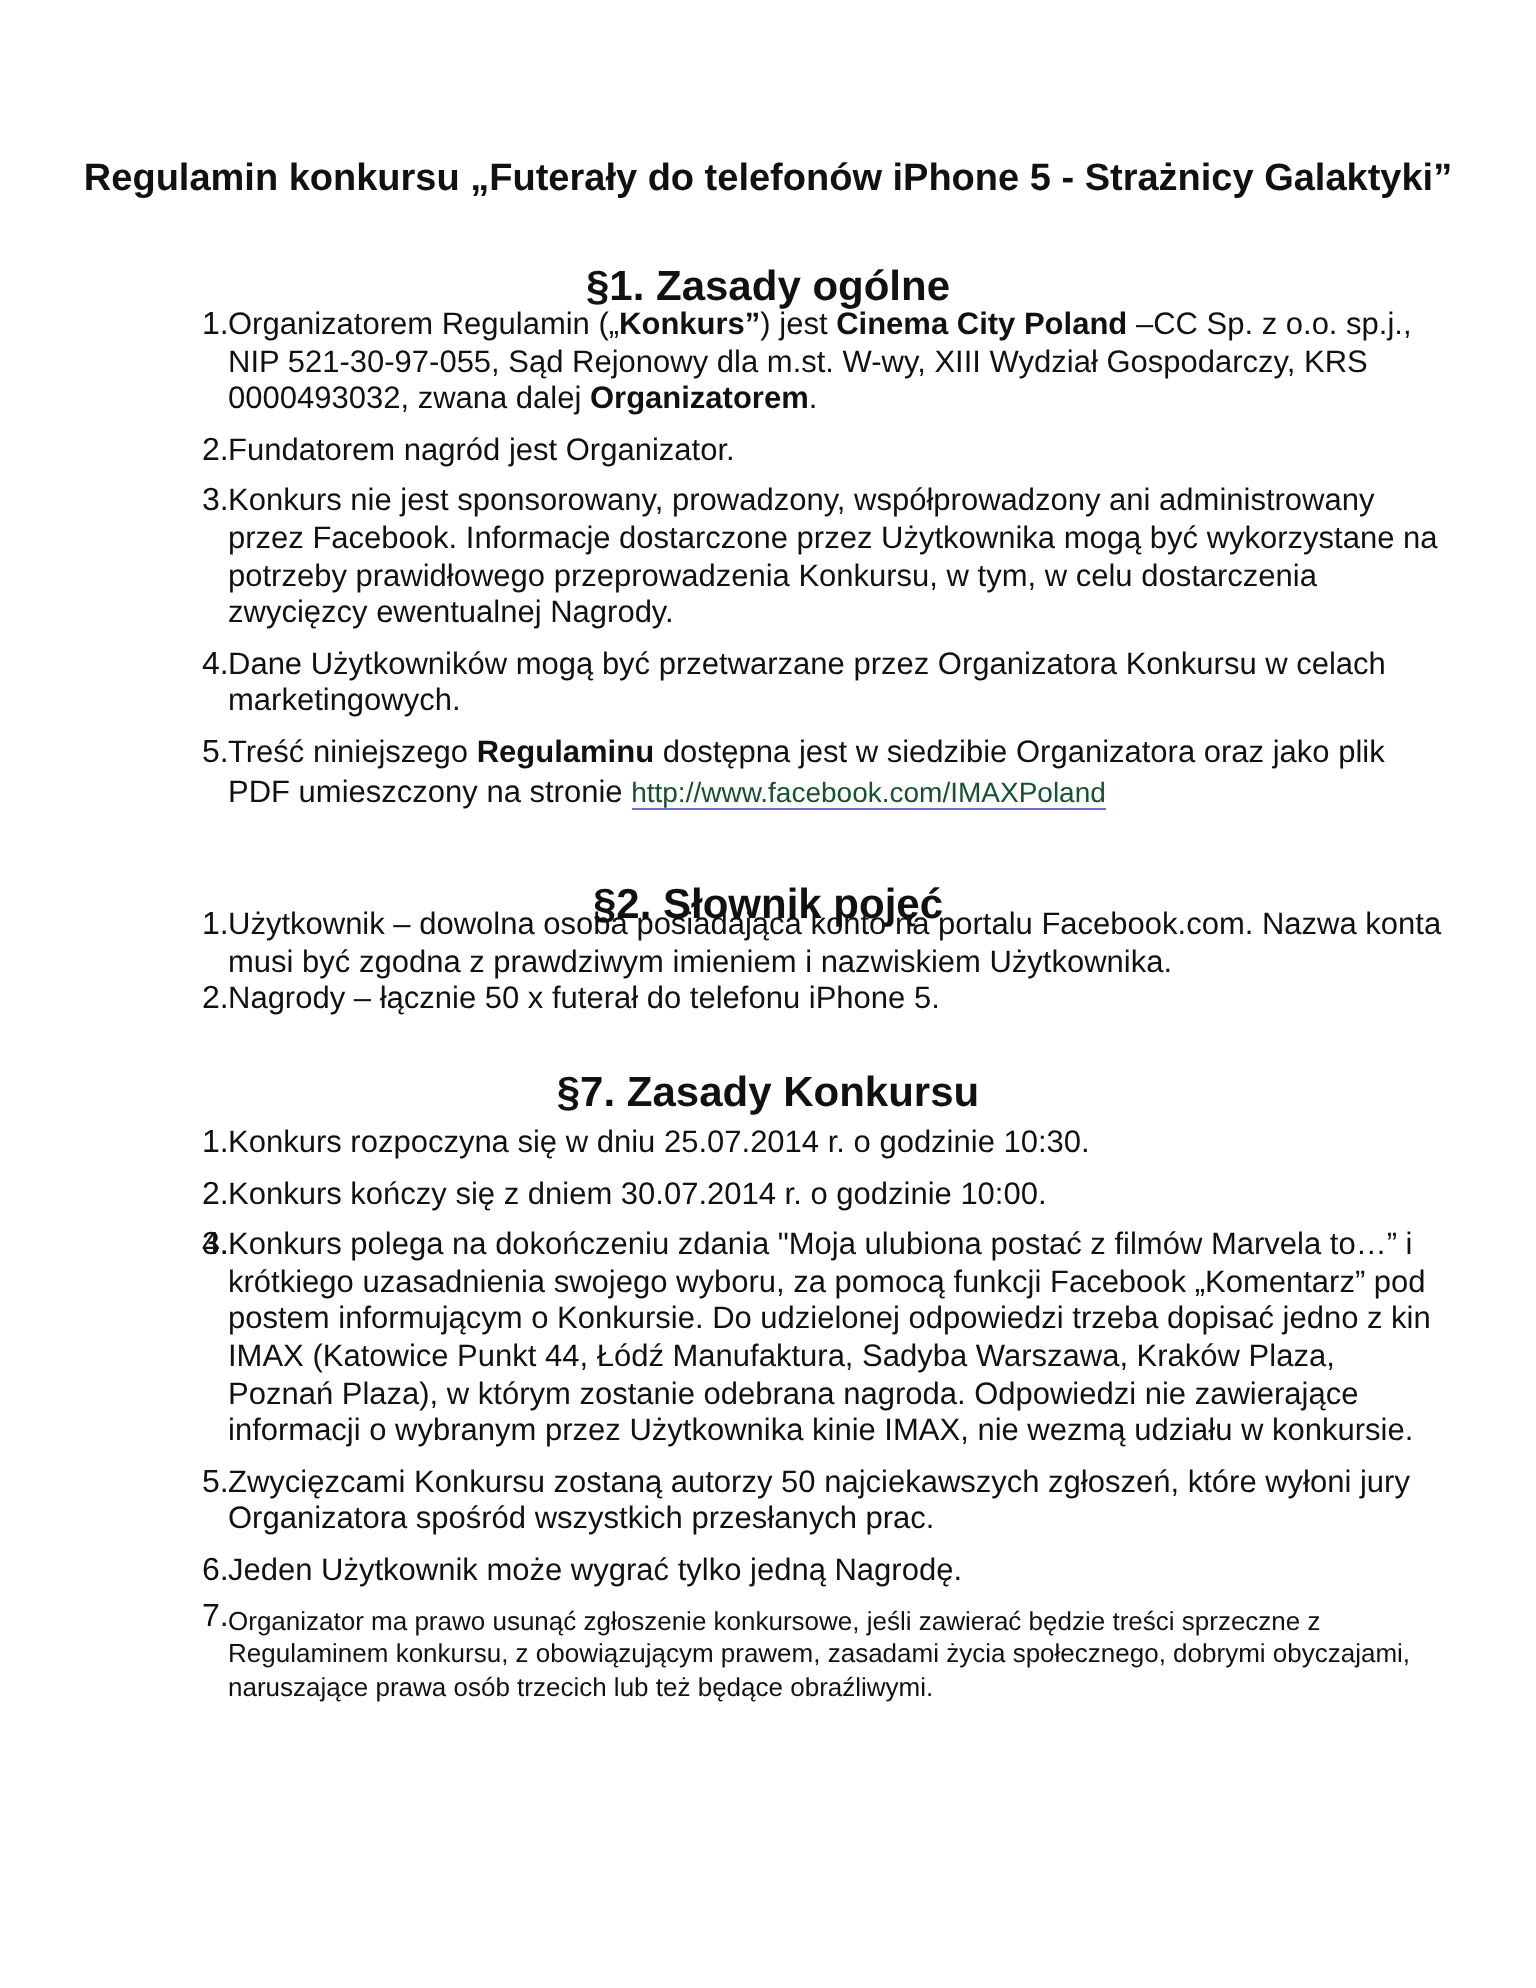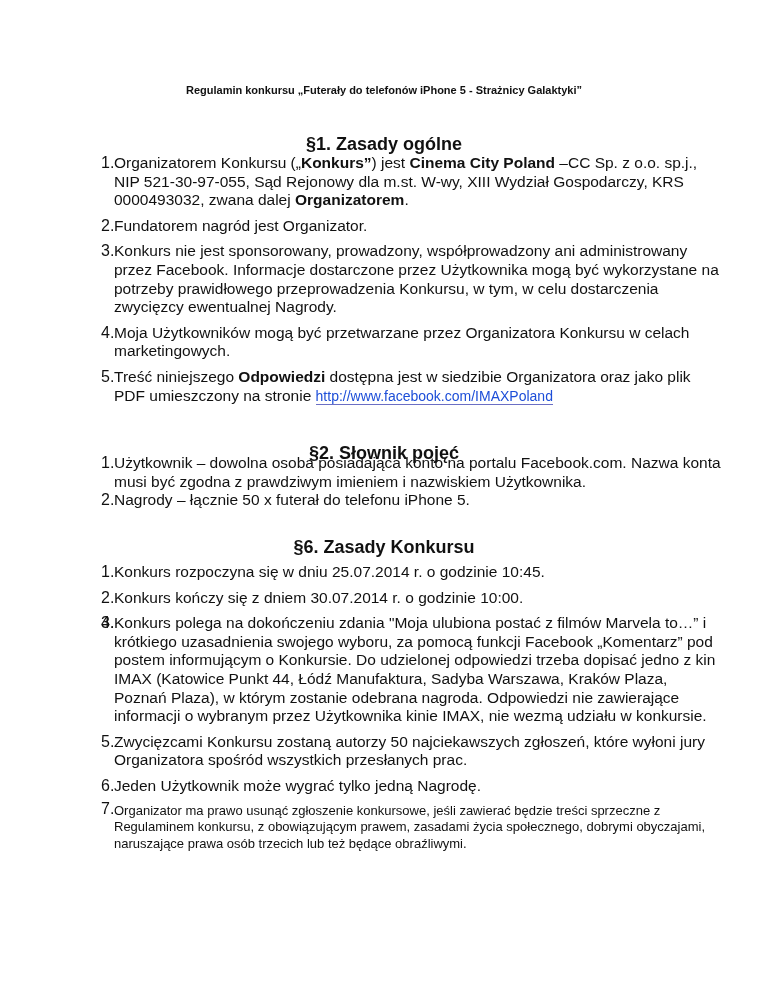--- a/index.html
+++ b/index.html
@@ -3,86 +3,86 @@
   <meta charset="utf-8">
   <style>
     html, body { margin: 0; padding: 0; background: #ffffff; }
     body {
       width: 768px; height: 994px; overflow: hidden; position: relative;
       font-family: "Liberation Sans", sans-serif; color: #111111;
     }
     .page { position: absolute; left: 0; top: 0; width: 768px; height: 994px; }
     .doc-title {
       position: absolute; left: 0; width: 768px; top: 81px; text-align: center;
-      font-weight: bold; font-size: 11px; line-height: 18px;
+      font-weight: bold; font-size: 19px; line-height: 18px;
     }
     .section-heading {
       position: absolute; left: 0; width: 768px; text-align: center;
-      font-weight: bold; font-size: 18px; line-height: 18px;
+      font-weight: bold; font-size: 21px; line-height: 18px;
     }
     .list { position: absolute; left: 101px; width: 620px; margin: 0; padding: 0; list-style: none; }
     .item { position: relative; font-size: 15.5px; line-height: 18.6px; padding-left: 13px; }
     .item .num { position: absolute; left: 0; top: 0; font-size: 16px; }
     .item.gap { margin-bottom: 7px; }
     .item.small { font-size: 13px; line-height: 16.5px; }
     .item.small .num { font-size: 16px; top: -2px; }
     b { font-weight: bold; }
     .link {
-      color: #1d4ed8; text-decoration: none; font-size: 14px;
+      color: #14532d; text-decoration: none; font-size: 14px;
       border-bottom: 1px solid #6b6fc4; cursor: pointer;
     }
   </style>
 </head>
 <body>
 
 <div class="page">
 
   <div class="doc-title">Regulamin konkursu „Futerały do telefonów iPhone 5 - Strażnicy Galaktyki”</div>
 
   <div class="section-heading" style="top:135px;">§1. Zasady ogólne</div>
   <ol class="list" style="top:154px;">
     <li class="item gap">
       <span class="num">1.</span>
-      <span>Organizatorem Konkursu („</span><b>Konkurs”</b><span>) jest </span><b>Cinema City Poland</b><span> –CC Sp. z o.o. sp.j., NIP 521-30-97-055, Sąd Rejonowy dla m.st. W-wy, XIII Wydział Gospodarczy, KRS 0000493032, zwana dalej </span><b>Organizatorem</b><span>.</span>
+      <span>Organizatorem Regulamin („</span><b>Konkurs”</b><span>) jest </span><b>Cinema City Poland</b><span> –CC Sp. z o.o. sp.j., NIP 521-30-97-055, Sąd Rejonowy dla m.st. W-wy, XIII Wydział Gospodarczy, KRS 0000493032, zwana dalej </span><b>Organizatorem</b><span>.</span>
     </li>
     <li class="item gap">
       <span class="num">2.</span>
       <span>Fundatorem nagród jest Organizator.</span>
     </li>
     <li class="item gap">
       <span class="num">3.</span>
       <span>Konkurs nie jest sponsorowany, prowadzony, współprowadzony ani administrowany przez Facebook. Informacje dostarczone przez Użytkownika mogą być wykorzystane na potrzeby prawidłowego przeprowadzenia Konkursu, w tym, w celu dostarczenia zwycięzcy ewentualnej Nagrody.</span>
     </li>
     <li class="item gap">
       <span class="num">4.</span>
-      <span>Moja Użytkowników mogą być przetwarzane przez Organizatora Konkursu w celach marketingowych.</span>
+      <span>Dane Użytkowników mogą być przetwarzane przez Organizatora Konkursu w celach marketingowych.</span>
     </li>
     <li class="item">
       <span class="num">5.</span>
-      <span>Treść niniejszego </span><b>Odpowiedzi</b><span> dostępna jest w siedzibie Organizatora oraz jako plik PDF umieszczony na stronie </span><a class="link">http://www.facebook.com/IMAXPoland</a>
+      <span>Treść niniejszego </span><b>Regulaminu</b><span> dostępna jest w siedzibie Organizatora oraz jako plik PDF umieszczony na stronie </span><a class="link">http://www.facebook.com/IMAXPoland</a>
     </li>
   </ol>
 
   <div class="section-heading" style="top:444px;">§2. Słownik pojęć</div>
   <ol class="list" style="top:454px;">
     <li class="item">
       <span class="num">1.</span>
       <span>Użytkownik – dowolna osoba posiadająca konto na portalu Facebook.com. Nazwa konta musi być zgodna z prawdziwym imieniem i nazwiskiem Użytkownika.</span>
     </li>
     <li class="item">
       <span class="num">2.</span>
       <span>Nagrody – łącznie 50 x futerał do telefonu iPhone 5.</span>
     </li>
   </ol>
 
-  <div class="section-heading" style="top:538px;">§6. Zasady Konkursu</div>
+  <div class="section-heading" style="top:538px;">§7. Zasady Konkursu</div>
   <ol class="list" style="top:563px;">
     <li class="item gap">
       <span class="num">1.</span>
-      <span>Konkurs rozpoczyna się w dniu 25.07.2014 r. o godzinie 10:45.</span>
+      <span>Konkurs rozpoczyna się w dniu 25.07.2014 r. o godzinie 10:30.</span>
     </li>
     <li class="item gap">
       <span class="num">2.</span>
       <span>Konkurs kończy się z dniem 30.07.2014 r. o godzinie 10:00.</span>
     </li>
     <li class="item gap">
       <span class="num">3.</span>
     </li>
     <li class="item gap">
       <span class="num">4.</span>

